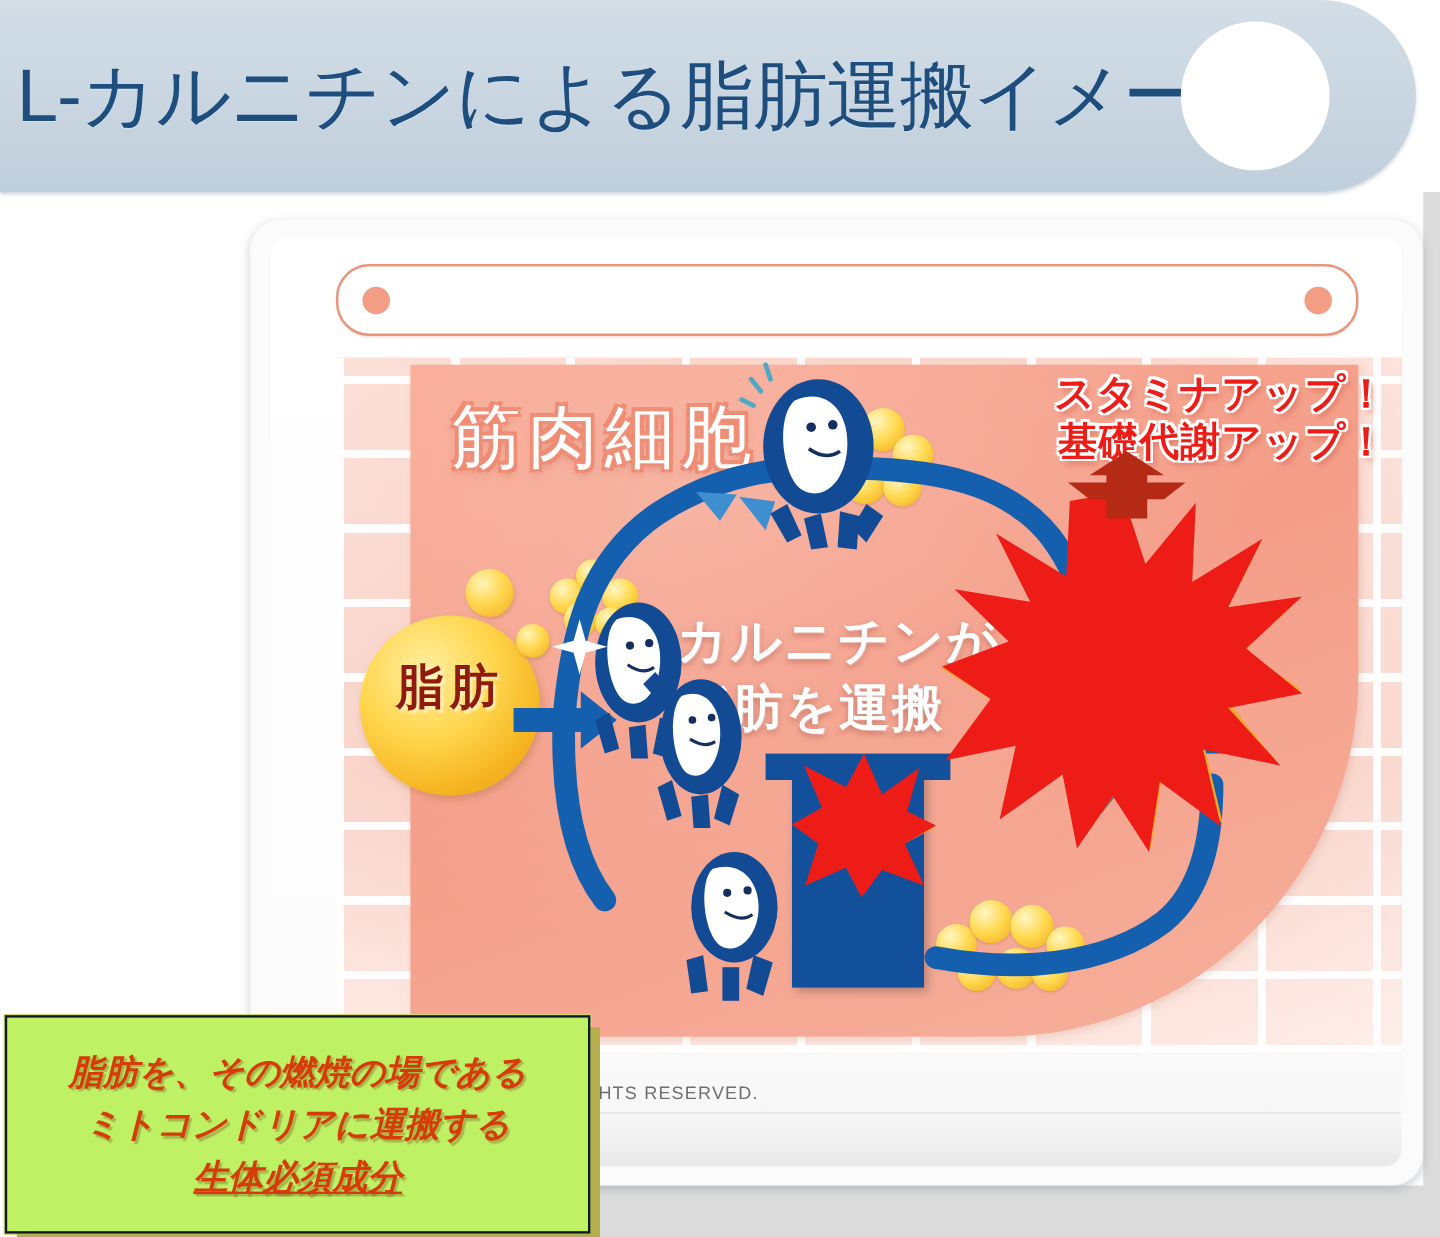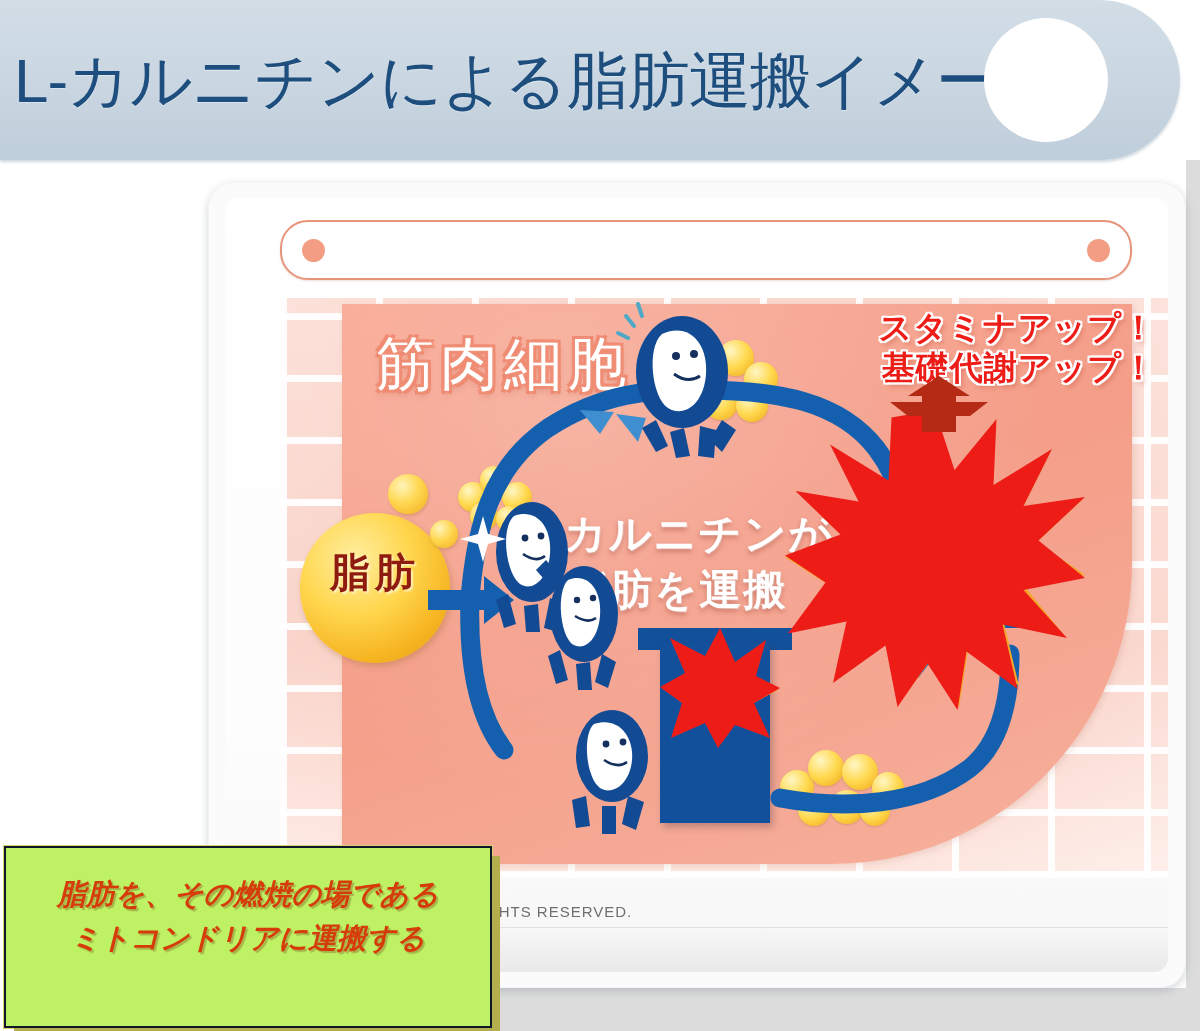--- a/index.html
+++ b/index.html
@@ -423,14 +423,15 @@
 
     <div id="copyright-line">GHTS RESERVED.</div>
     <div id="card-bottom-strip"></div>
   </div>
 </div>
 
 <div id="callout-box">
   <div id="callout-text">
     <div>脂肪を、その燃焼の場である</div>
     <div>ミトコンドリアに運搬する</div>
+    <div id="callout-line3">生体必須成分</div>
   </div>
 </div>
 
 </body></html>

